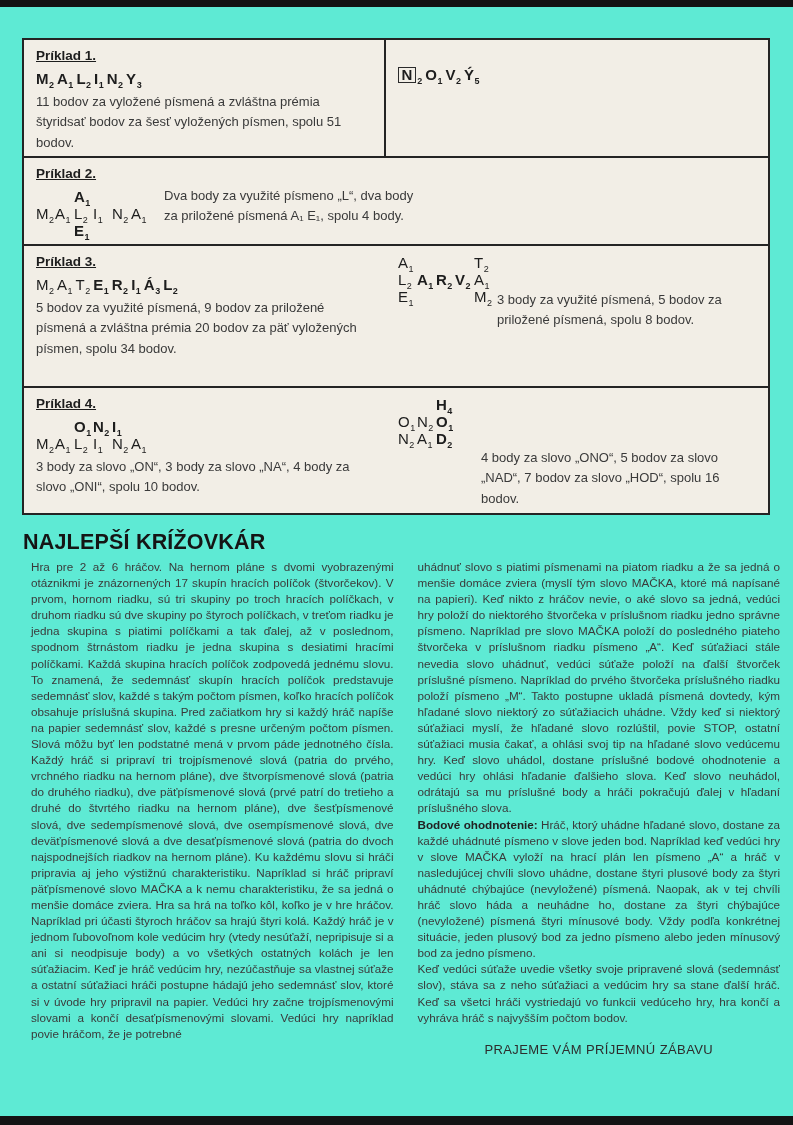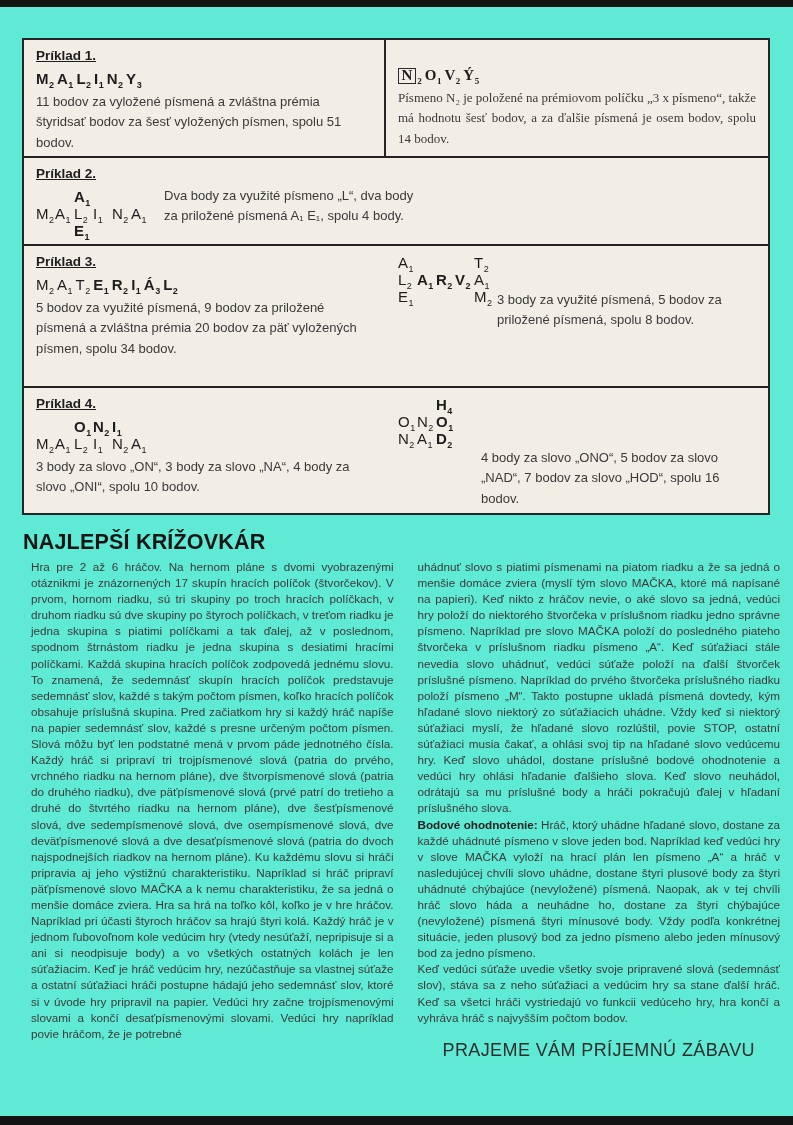--- a/index.html
+++ b/index.html
@@ -10,21 +10,21 @@
 
   
   .examples{position:absolute;top:38px;left:22px;width:748px;border:2px solid #242424;box-sizing:border-box;background:#f2eee6;}
   .ex-row{display:flex;border-bottom:2px solid #242424;box-sizing:border-box;}
   .ex-row:last-child{border-bottom:none;}
   .r1{height:118px;}.r2{height:88px;}.r3{height:142px;}.r4{height:125px;border-radius:16px;}
   .cell{padding:8px 12px;box-sizing:border-box;}
   .cell.l{width:362px;flex:none;}
   .r1 .cell.l{border-right:2px solid #242424;}
   .cell.r{flex:1;}
-  .r1 .cell.r{padding-top:26px;font-family:Liberation Serif, serif;}
+  .r1 .cell.r{padding-top:26px;}
   .cell.full{width:100%;}
   .ex-title{font-weight:bold;text-decoration:underline;font-size:13.5px;color:#1d1d1d;margin-bottom:7px;}
   .ex-text{font-size:13px;line-height:20.3px;color:#3a3a3a;margin:5px 0 0;}
   .just{text-align:justify;}
   .flexline{display:flex;align-items:flex-start;}
 
   
   .tiles{color:#1d1d1d;}
   .tile-row{height:17px;line-height:17px;white-space:nowrap;}
   .tile{display:inline-block;font-size:15px;}
@@ -39,21 +39,21 @@
   .ex4-grid{margin-left:0;}
 
   
   .heading{position:absolute;top:530px;left:23px;margin:0;font-size:21.5px;font-weight:bold;
            letter-spacing:0.2px;color:#151515;}
   .cols{position:absolute;top:559px;left:31px;width:749px;display:flex;gap:24px;}
   .col{width:364px;font-size:11.7px;line-height:16.1px;text-align:justify;color:#3a3a3a;}
   .col p{margin:0;}
   .col p + p{margin-top:0;}
   .plead{font-weight:bold;color:#222;}
-  .footer{text-align:center;font-size:18px;letter-spacing:0.4px;color:#2d2d2d;margin-top:16px;}
+  .footer{text-align:center;font-size:13px;letter-spacing:0.4px;color:#2d2d2d;margin-top:16px;}
 </style>
 </head>
 <body>
 
 <div class="page">
   <div class="bar-top"></div>
 
   <section class="examples">
 
     <div class="ex-row r1">
@@ -61,21 +61,20 @@
         <div class="ex-title">Príklad 1.</div>
         <div class="tiles word">
             <div class="tile-row"><span class="tile b"><span class="tl">M</span><span class="ts">2</span></span><span class="tile b"><span class="tl">A</span><span class="ts">1</span></span><span class="tile b"><span class="tl">L</span><span class="ts">2</span></span><span class="tile b"><span class="tl">I</span><span class="ts">1</span></span><span class="tile b"><span class="tl">N</span><span class="ts">2</span></span><span class="tile b"><span class="tl">Y</span><span class="ts">3</span></span></div>
           </div>
         <p class="ex-text">11 bodov za vyložené písmená a zvláštna prémia štyridsať bodov za šesť vyložených písmen, spolu 51 bodov.</p>
       </div>
       <div class="cell r">
         <div class="tiles word">
             <div class="tile-row"><span class="tile b"><span class="tl box">N</span><span class="ts">2</span></span><span class="tile b"><span class="tl">O</span><span class="ts">1</span></span><span class="tile b"><span class="tl">V</span><span class="ts">2</span></span><span class="tile b"><span class="tl">Ý</span><span class="ts">5</span></span></div>
           </div>
-        <p class="ex-text just">Písmeno N₂ je položené na prémiovom políčku „3 x písmeno“, takže má hodnotu šesť bodov, a za ďalšie písmená je osem bodov, spolu 14 bodov.</p>
       </div>
     </div>
 
     <div class="ex-row r2">
       <div class="cell full">
         <div class="ex-title">Príklad 2.</div>
         <div class="flexline">
           <div class="tiles grid">
               <div class="tile-row"><span class="tile sp"></span><span class="tile sp"></span><span class="tile b"><span class="tl">A</span><span class="ts">1</span></span></div>
               <div class="tile-row"><span class="tile"><span class="tl">M</span><span class="ts">2</span></span><span class="tile"><span class="tl">A</span><span class="ts">1</span></span><span class="tile"><span class="tl">L</span><span class="ts">2</span></span><span class="tile"><span class="tl">I</span><span class="ts">1</span></span><span class="tile"><span class="tl">N</span><span class="ts">2</span></span><span class="tile"><span class="tl">A</span><span class="ts">1</span></span></div>

